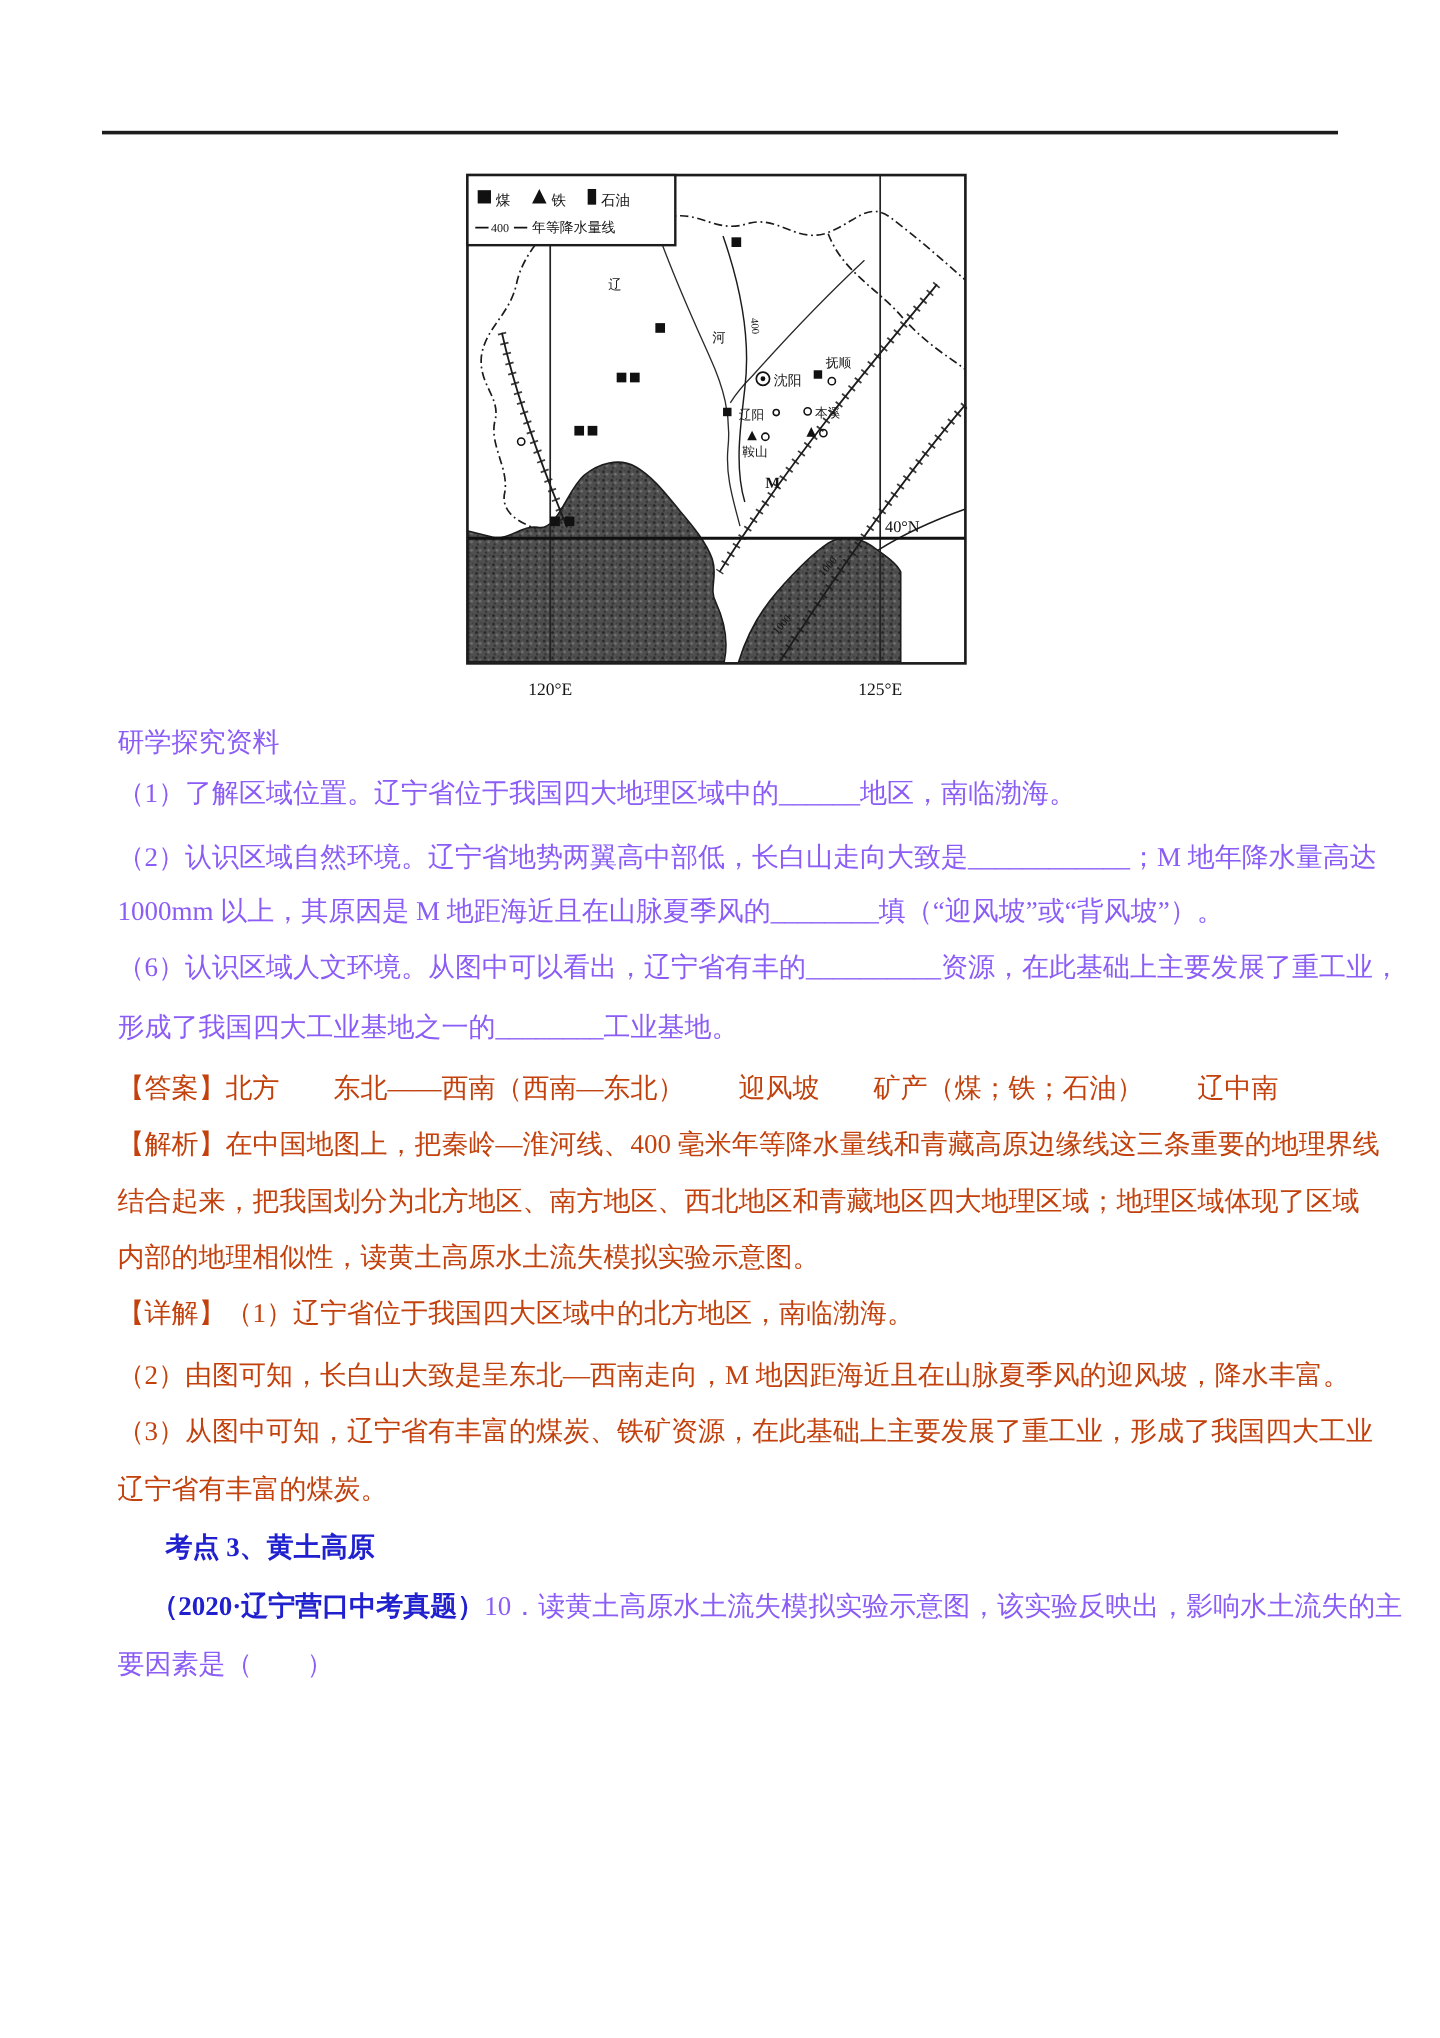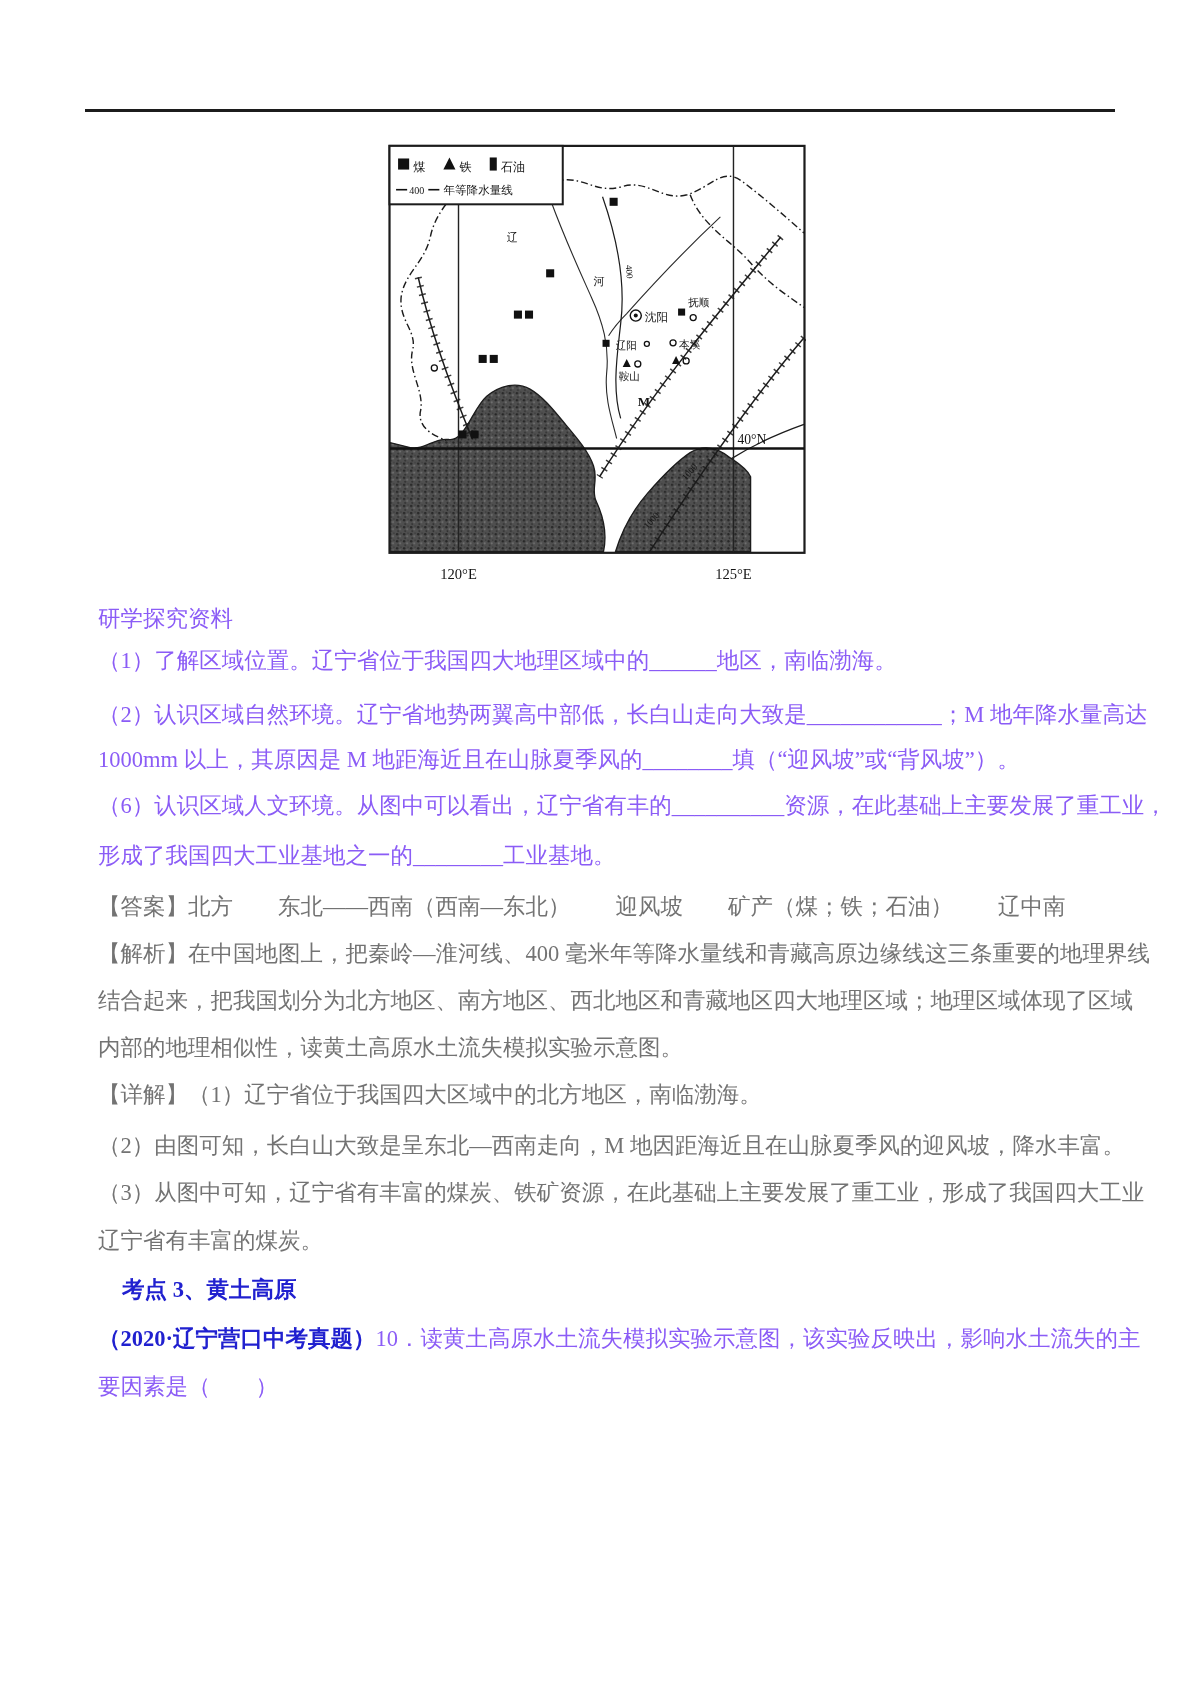--- a/index.html
+++ b/index.html
@@ -3,24 +3,24 @@
 <meta charset="utf-8">
 <style>
   html,body{margin:0;padding:0;background:#ffffff;}
   body{width:1200px;height:1698px;position:relative;overflow:hidden;
        font-family:"Liberation Serif","DejaVu Serif",serif;color:#1b1b1b;}
   .top-rule{position:absolute;left:85px;top:109px;width:1030px;height:3px;background:#1c1c1c;}
   .map-wrap{position:absolute;left:388px;top:144px;width:418px;height:452px;}
   svg text{font-family:"Liberation Serif","DejaVu Serif",serif;fill:#141414;}
   .line{position:absolute;left:98px;width:1015px;font-size:22.5px;line-height:30px;white-space:nowrap;}
   .black{color:#8b5cf6;}
-  .red{color:#737373;}
+  .red{color:#c2410c;}
   .blue{color:#2020cf;}
-  .heading{font-weight:bold;left:122px;}
-  .qsrc{color:#2020cf;font-weight:bold;}
+  .heading{font-weight:bold;left:138px;}
+  .qsrc{color:#2020cf;font-weight:bold;margin-left:28px;}
 </style>
 </head>
 <body>
 
 <div class="top-rule"></div>
 
 <div class="map-wrap">
 <svg width="418" height="452" viewBox="0 0 415 448">
   <defs>
     <pattern id="sea" width="7" height="7" patternUnits="userSpaceOnUse">

